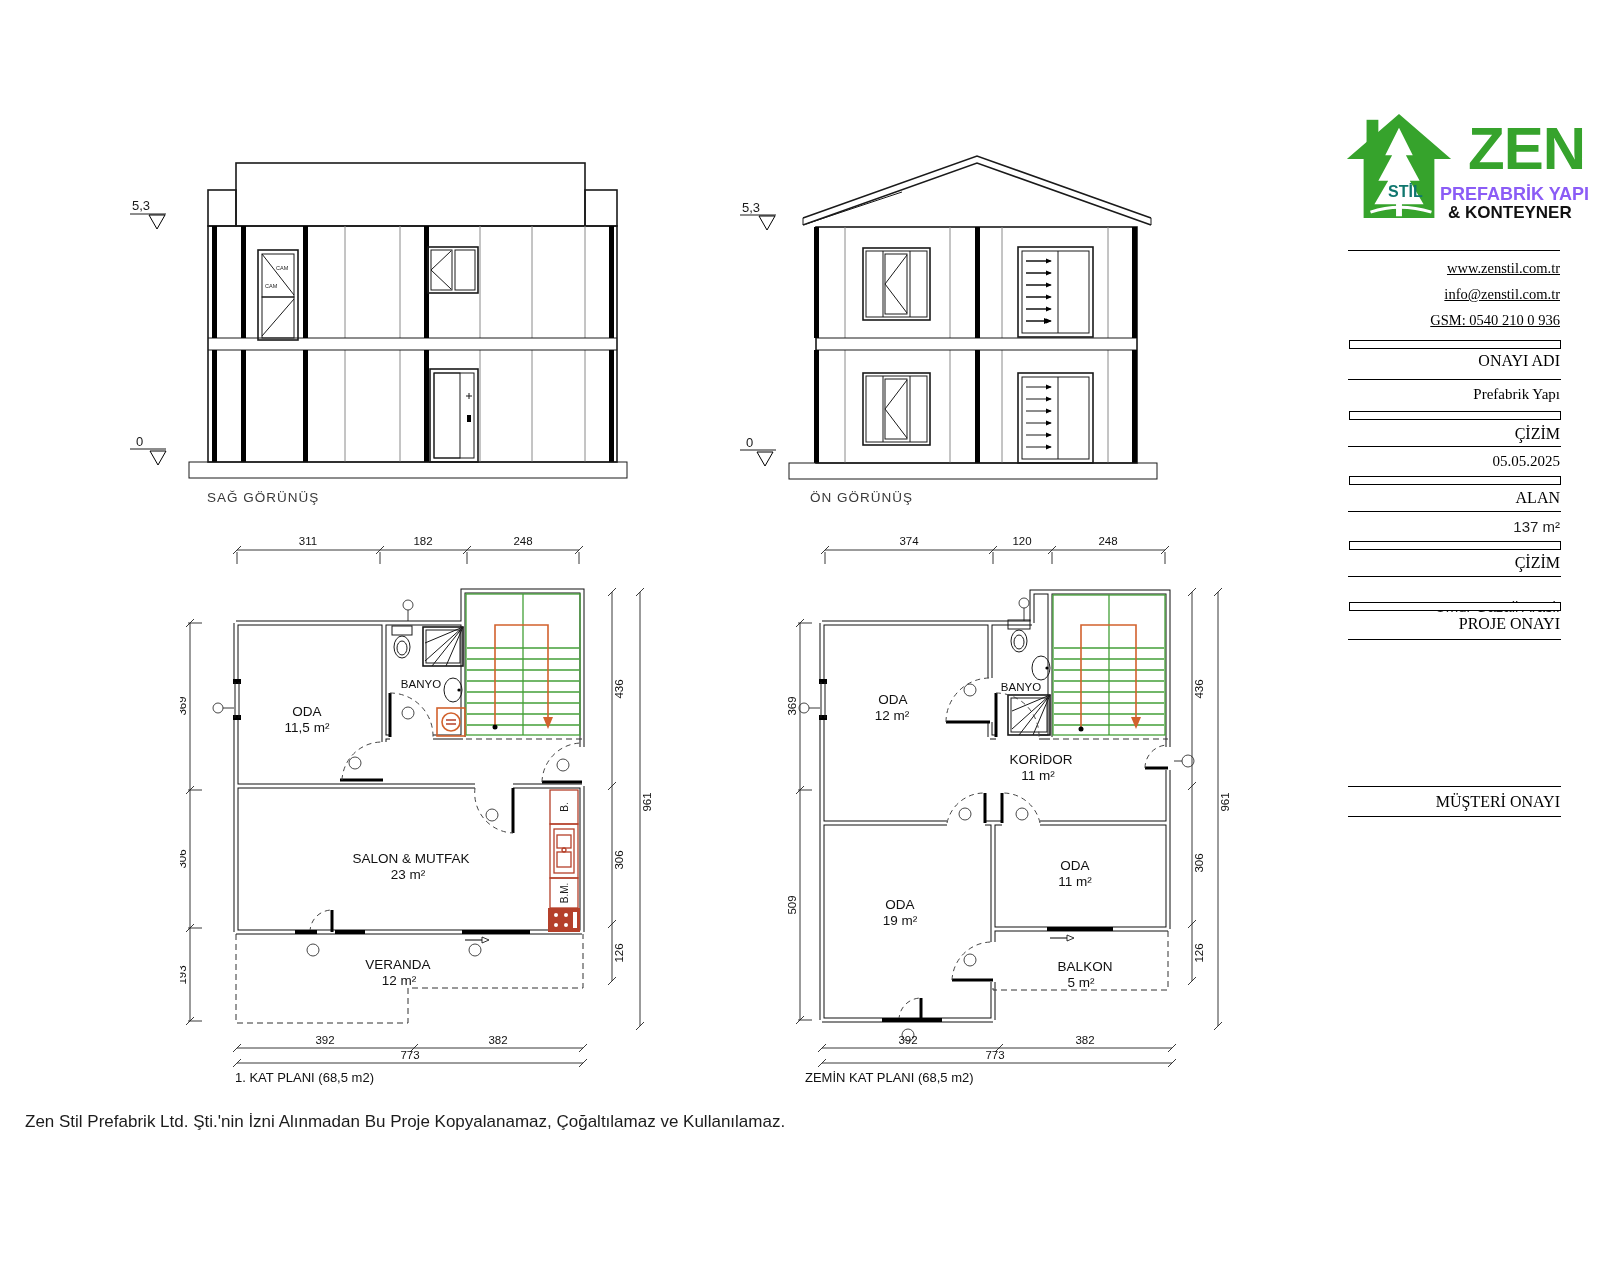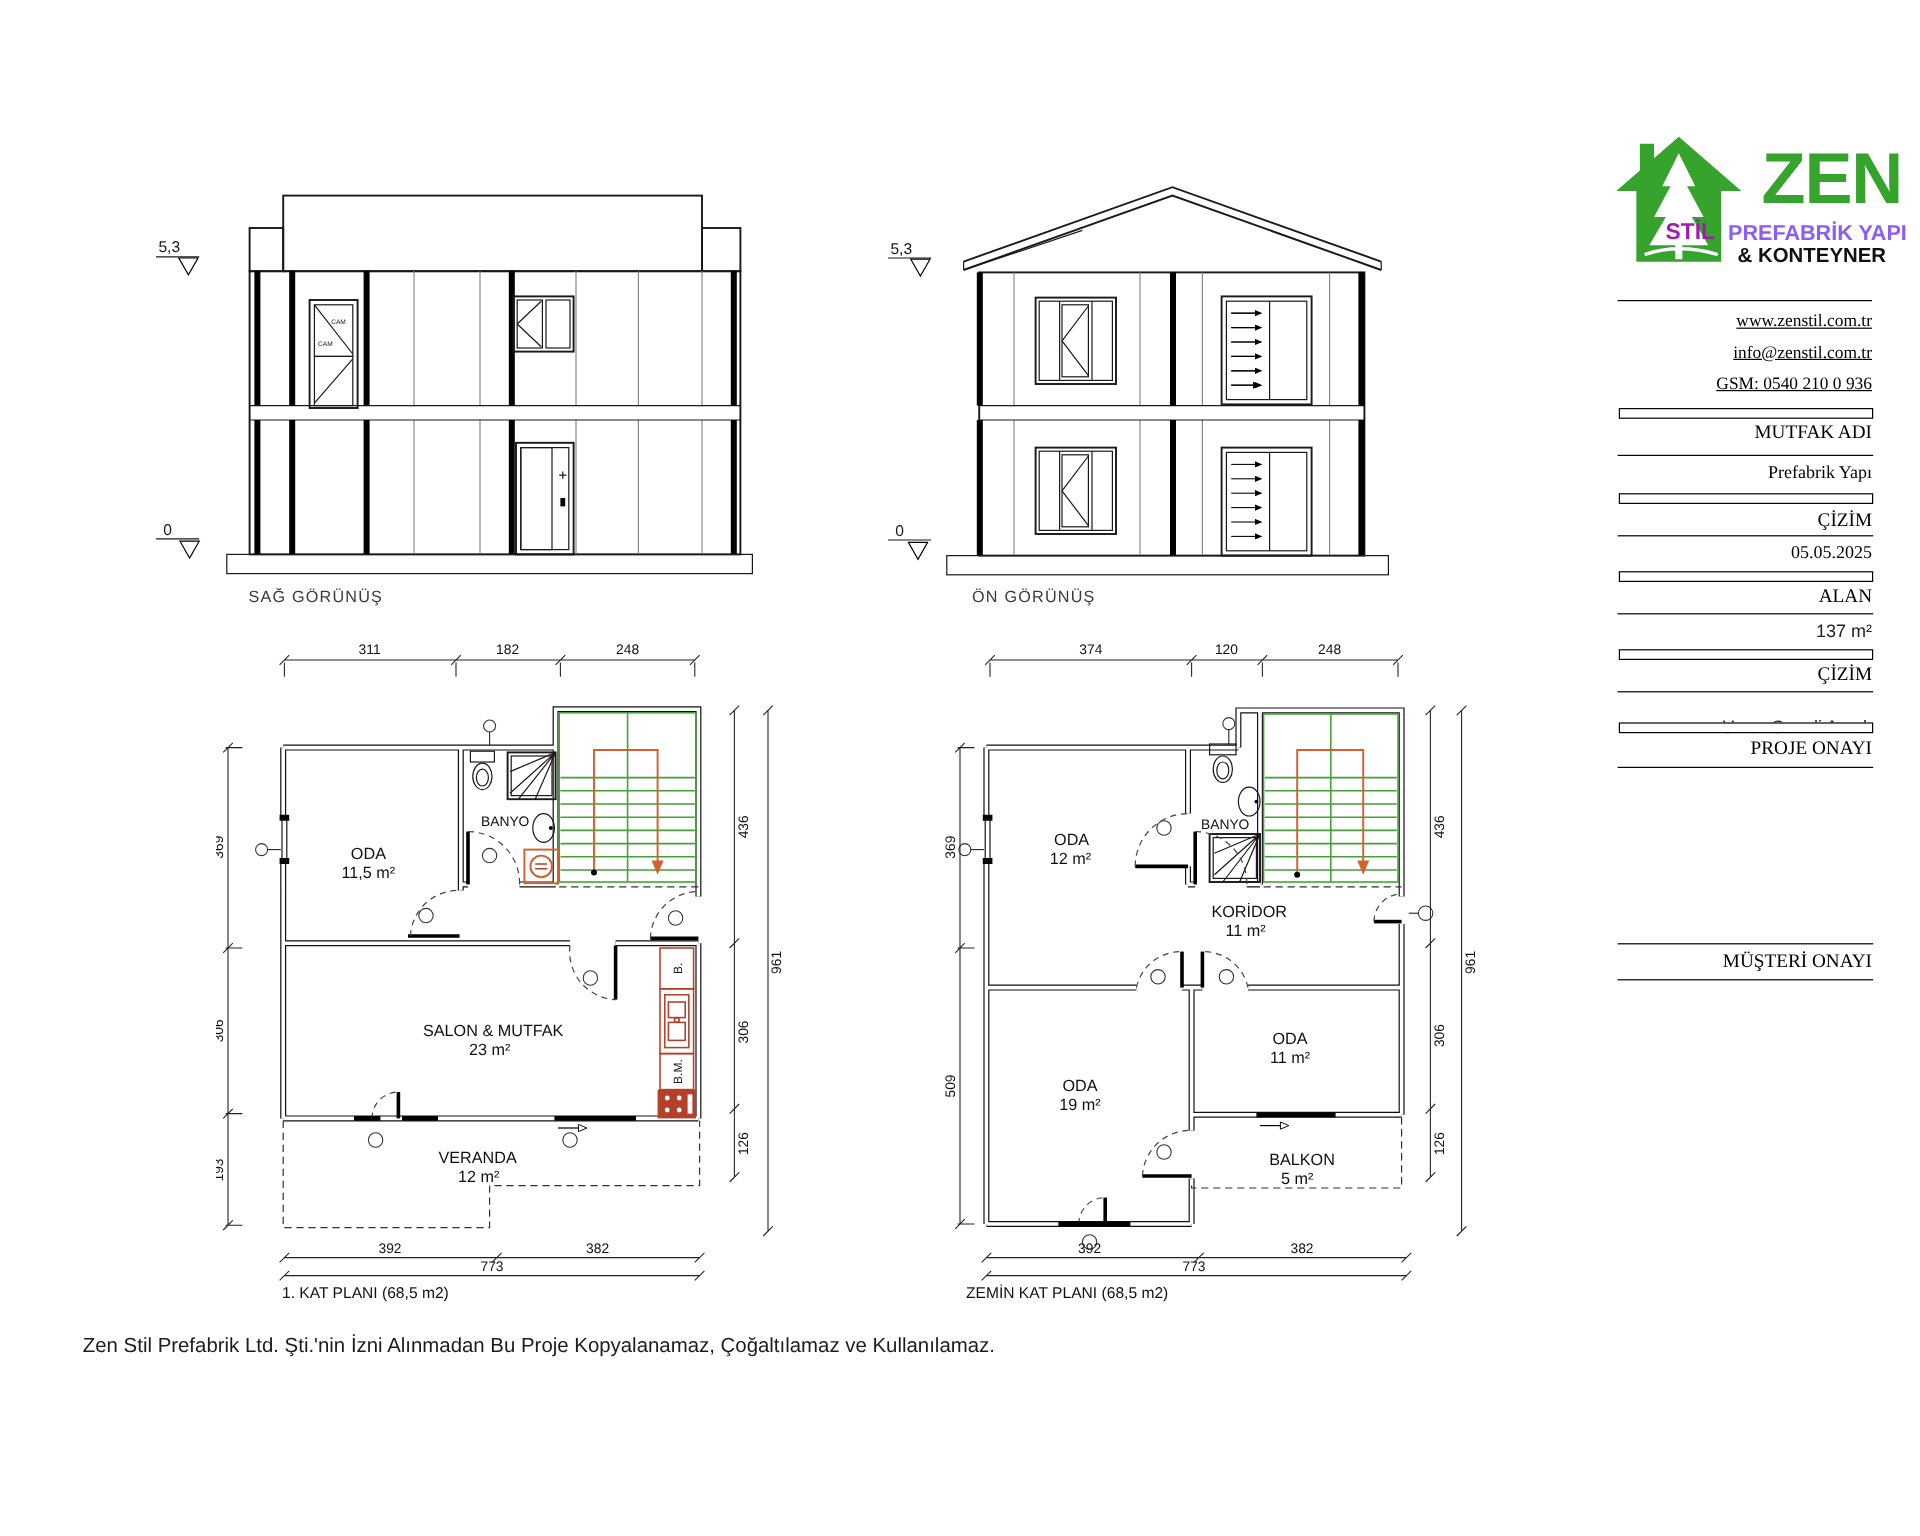--- a/index.html
+++ b/index.html
@@ -26,21 +26,21 @@
   .circ{stroke:#333;stroke-width:0.9;fill:#fff;}
   .tb{position:absolute;left:1348px;width:212px;text-align:right;}
   .tb-bar{position:absolute;left:1349px;width:210px;height:7px;border:1px solid #000;background:#fff;}
   .tb-line{position:absolute;left:1348px;width:213px;border-top:1.2px solid #000;height:0;}
   .tb-label{font-family:"Liberation Serif",serif;font-size:16px;color:#000;}
   .tb-value-serif{font-family:"Liberation Serif",serif;font-size:15px;color:#000;}
   .tb-value-sans{font-family:"Liberation Sans",sans-serif;font-size:15px;color:#222;}
   .contact-line{font-family:"Liberation Serif",serif;font-size:14.5px;color:#000;
                 text-decoration:underline;margin:9px 0;}
   .brandword{position:absolute;font-weight:bold;}
-  .foot{position:absolute;left:25px;font-size:17px;color:#1c1c1c;margin-left:44px;}
+  .foot{position:absolute;left:25px;font-size:17px;color:#1c1c1c;}
   .elev-title{font-size:13.5px;fill:#3a3a3a;letter-spacing:1px;}
   .plan-title{font-size:13px;fill:#111;}
 </style>
 </head>
 <body>
 
 <div id="sheet">
 
   <svg style="position:absolute;left:120px;top:130px" width="560" height="385" viewBox="0 0 560 385">
     <defs>
@@ -419,32 +419,32 @@
     <text class="plan-title" x="65" y="552">ZEMİN KAT PLANI (68,5 m2)</text>
   </svg>
 
   <svg style="position:absolute;left:1346px;top:108px" width="106" height="116" viewBox="0 0 106 118">
     <rect x="20" y="12" width="12" height="24" fill="#36a32c"></rect>
     <polygon points="0,52 53,6 106,52 89,52 89,112 17,112 17,52" fill="#36a32c"></polygon>
     <path d="M53,20 L39,48 L46,48 L32,74 L42,74 L28,98 L50,98 L50,110 L56,110 L56,98 L78,98 L64,74 L74,74 L60,48 L67,48 Z" fill="#fff"></path>
     <path d="M24,106 Q53,96 86,106" stroke="#fff" stroke-width="3" fill="none"></path>
   </svg>
   <div class="brandword" style="left:1468px;top:114px;font-size:60px;color:#36a32c;letter-spacing:-1px;">ZEN</div>
-  <div class="brandword" style="left:1388px;top:183px;font-size:19px;color:#a21caf;">STİL</div>
+  <div class="brandword" style="left:1388px;top:183px;font-size:16px;color:#0f766e;">STİL</div>
   <div class="brandword" style="left:1440px;top:184px;font-size:18px;color:#8b5cf6;">PREFABRİK YAPI</div>
   <div class="brandword" style="left:1448px;top:203px;font-size:17px;color:#111;">&amp; KONTEYNER</div>
 
   <div class="tb" style="top:250px;border-top:1.2px solid #000;">
     <div class="contact-line">www.zenstil.com.tr</div>
     <div class="contact-line">info@zenstil.com.tr</div>
     <div class="contact-line">GSM: 0540 210 0 936</div>
   </div>
 
   <div class="tb-bar" style="top:340px;"></div>
-  <div class="tb tb-label" style="top:352px;">MUTFAK ADI</div>
+  <div class="tb tb-label" style="top:352px;">ONAYI ADI</div>
   <div class="tb-line" style="top:379px;"></div>
   <div class="tb tb-value-serif" style="top:386px;">Prefabrik Yapı</div>
 
   <div class="tb-bar" style="top:411px;"></div>
   <div class="tb tb-label" style="top:425px;">ÇİZİM</div>
   <div class="tb-line" style="top:446px;"></div>
   <div class="tb tb-value-serif" style="top:453px;">05.05.2025</div>
 
   <div class="tb-bar" style="top:476px;"></div>
   <div class="tb tb-label" style="top:489px;">ALAN</div>

